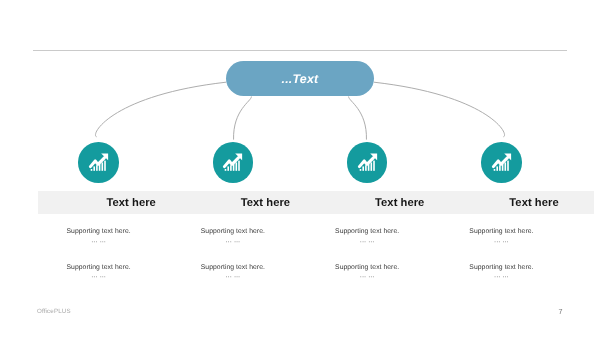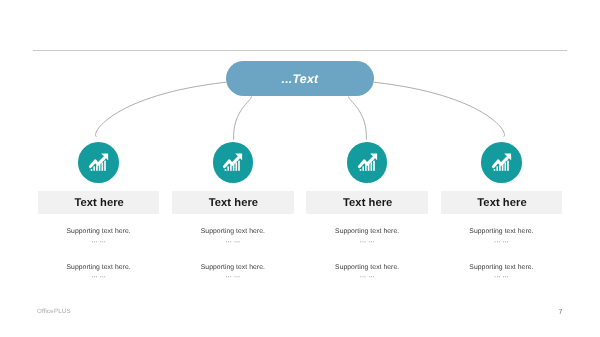--- a/index.html
+++ b/index.html
@@ -13,21 +13,21 @@
 
   .center-box{position:absolute;left:226px;top:60.5px;width:147.9px;height:35.4px;
               border-radius:17.7px;background:#6ba5c3;display:flex;align-items:center;justify-content:center;}
   .center-box-text{color:#ffffff;font-weight:bold;font-style:italic;font-size:12.4px;letter-spacing:0.2px;position:relative;top:0.7px;}
 
   .circle{position:absolute;width:40.7px;height:40.7px;border-radius:50%;background:#149b9e;top:142.1px;
           display:flex;align-items:center;justify-content:center;}
   .circle svg{display:block;}
 
   .bar{position:absolute;top:190.7px;height:23px;width:121.5px;background:#f1f1f1;
-       display:flex;align-items:center;justify-content:center;}
+       display:flex;align-items:center;justify-content:center;padding-left:32px;}
   .bar-text{font-size:11.15px;font-weight:bold;color:#161616;letter-spacing:0.07px;position:relative;top:0.7px;left:0.6px;}
 
   .sup{position:absolute;font-size:6.8px;color:#3a3a3a;text-align:center;width:121.5px;letter-spacing:0.05px;}
   .subtle{position:absolute;font-family:"DejaVu Sans",sans-serif;font-size:6.6px;color:#8a8a8a;text-align:center;width:121.5px;letter-spacing:0px;}
 
   .footer-left{position:absolute;left:37px;top:307.5px;font-size:6.2px;color:#a8a8a8;letter-spacing:0.15px;}
   .footer-right{position:absolute;left:554.5px;top:306.5px;width:12px;text-align:center;font-size:7.2px;color:#7a7a7a;}
 </style>
 </head>
 <body>

